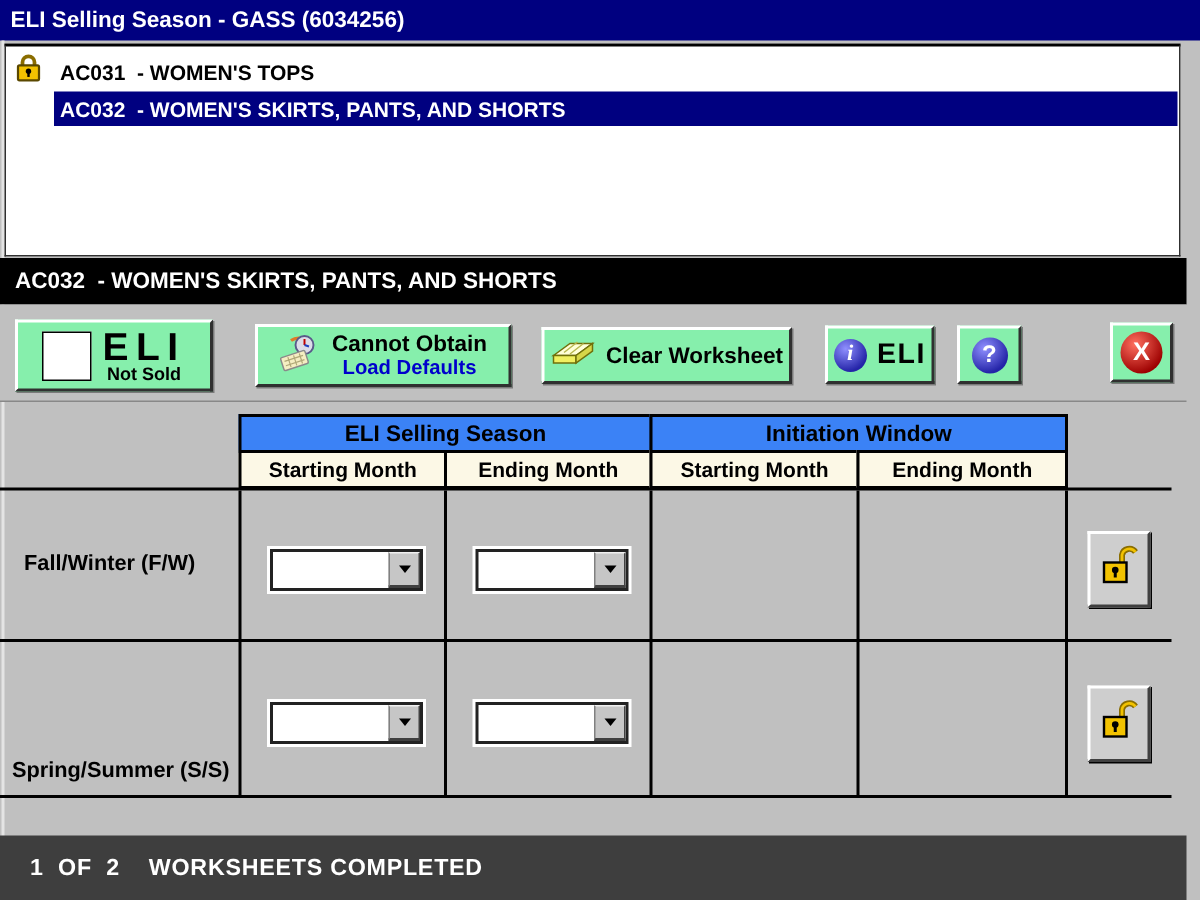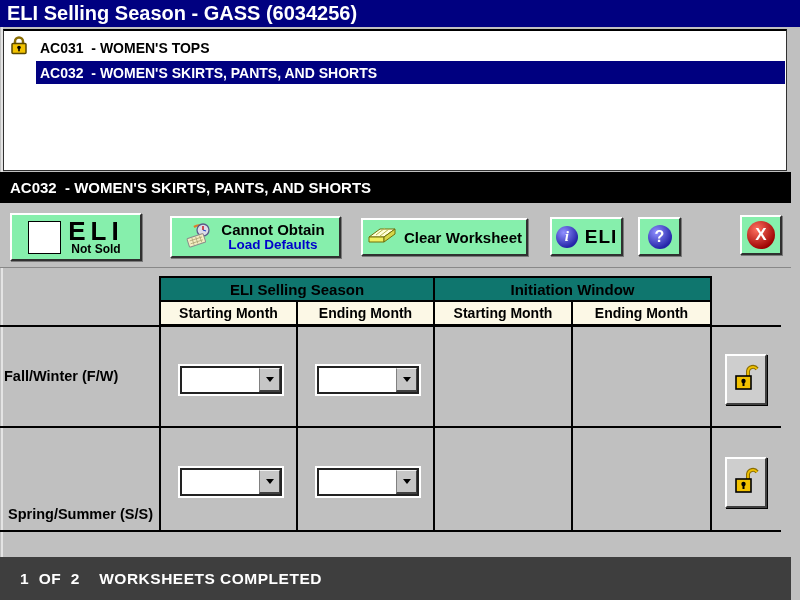--- a/index.html
+++ b/index.html
@@ -6,21 +6,21 @@
   body{
     width:800px;height:600px;position:relative;overflow:hidden;
     background:#c0c0c0;
     font-family:"Liberation Sans",sans-serif;
   }
   .abs{position:absolute;box-sizing:border-box;}
   .pre{white-space:pre;}
 
   
   .titlebar{left:0;top:0;width:800px;height:27px;background:#000080;color:#fff;
-    display:flex;align-items:center;padding-left:7px;font-size:20px;font-weight:bold;}
+    display:flex;align-items:center;padding-left:7px;font-size:15px;font-weight:bold;}
 
   
   .edge-left{left:1px;top:27px;width:2px;height:573px;background:#e4e4e4;}
 
   
   .listbox{left:3px;top:29px;width:784px;height:142px;background:#ffffff;
     border:1px solid #303030;border-top:2px solid #000;}
   .list-row{position:absolute;left:32px;right:1px;height:24px;display:flex;align-items:center;
     font-size:14px;font-weight:bold;color:#000;padding-left:4px;}
   .list-row.selected{background:#000080;color:#fff;height:23px;}
@@ -47,21 +47,21 @@
   .cw-label{font-size:15px;font-weight:600;color:#000;}
   .orb{border-radius:50%;display:flex;align-items:center;justify-content:center;color:#fff;}
   .blue-orb{background:radial-gradient(circle at 35% 30%, #9090ff, #2424a8 72%);}
   .red-orb{background:radial-gradient(circle at 35% 30%, #ff7060, #9c0000 75%);}
   .info-i{font-family:"Liberation Serif",serif;font-style:italic;font-weight:bold;font-size:15px;}
   .eli-info-label{font-size:19px;font-weight:bold;color:#000;letter-spacing:1px;}
 
   
   .gcell{position:absolute;border:2px solid #000;display:flex;align-items:center;justify-content:center;
     font-weight:bold;box-sizing:border-box;}
-  .yellow{background:#0f766e;font-size:15px;}
+  .yellow{background:#3b82f6;font-size:15px;}
   .cream{background:#fcf8e6;font-size:14px;}
   .hline{position:absolute;background:#000;height:2px;}
   .vline{position:absolute;background:#000;width:2px;}
   .row-label{position:absolute;font-size:14.5px;font-weight:bold;color:#000;}
 
   
   .combo{position:absolute;width:102px;height:28px;background:#fff;
     border:2px solid #222;box-shadow:0 0 0 2px #fff;display:flex;box-sizing:border-box;}
   .combo-field{flex:1;font-size:13px;padding:3px 4px;color:#000;overflow:hidden;}
   .combo-btn{width:19px;background:#c6c6c6;border-left:1px solid #808080;
@@ -193,21 +193,21 @@
 
 <div class="hline" style="left:0;top:325px;width:781px;"></div>
 <div class="hline" style="left:0;top:426px;width:781px;"></div>
 <div class="hline" style="left:0;top:530px;width:781px;"></div>
 <div class="vline" style="left:159px;top:327px;height:203px;"></div>
 <div class="vline" style="left:296px;top:327px;height:203px;"></div>
 <div class="vline" style="left:433px;top:327px;height:203px;"></div>
 <div class="vline" style="left:571px;top:327px;height:203px;"></div>
 <div class="vline" style="left:710px;top:327px;height:203px;"></div>
 
-<div class="row-label" style="left:4px;top:368px;text-align:right;">Fall/Winter (F/W)</div>
+<div class="row-label" style="left:16px;top:368px;text-align:right;">Fall/Winter (F/W)</div>
 <div class="row-label" style="left:8px;top:470px;margin-top:36px;">Spring/Summer (S/S)</div>
 
 <div class="combo" style="left:180px;top:366px;">
   <span class="combo-field"></span>
   <span class="combo-btn">
       <span class="tri-down"></span>
     </span>
 </div>
 <div class="combo" style="left:317px;top:366px;">
   <span class="combo-field"></span>

